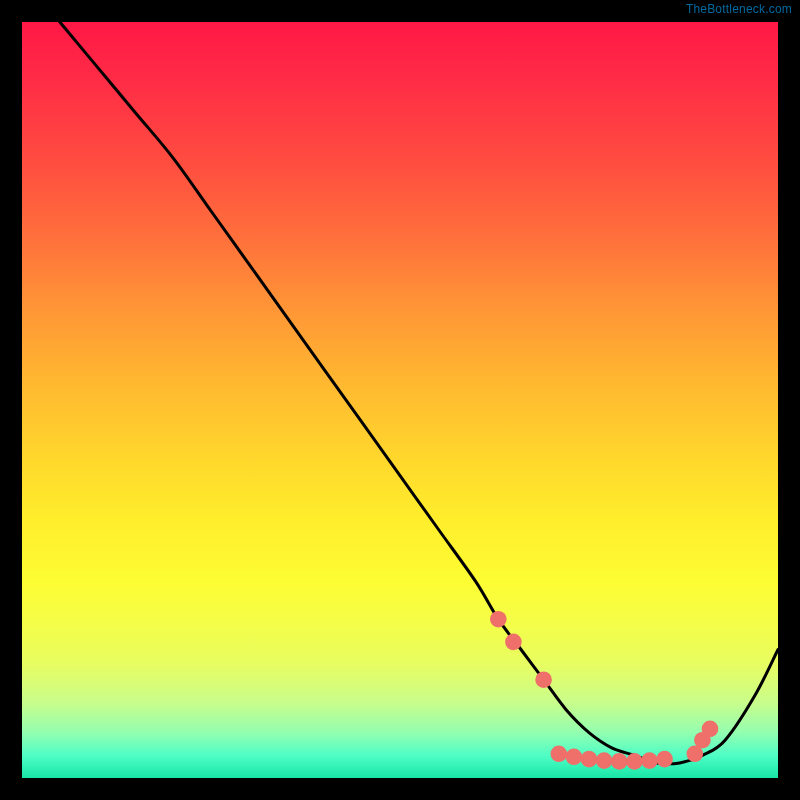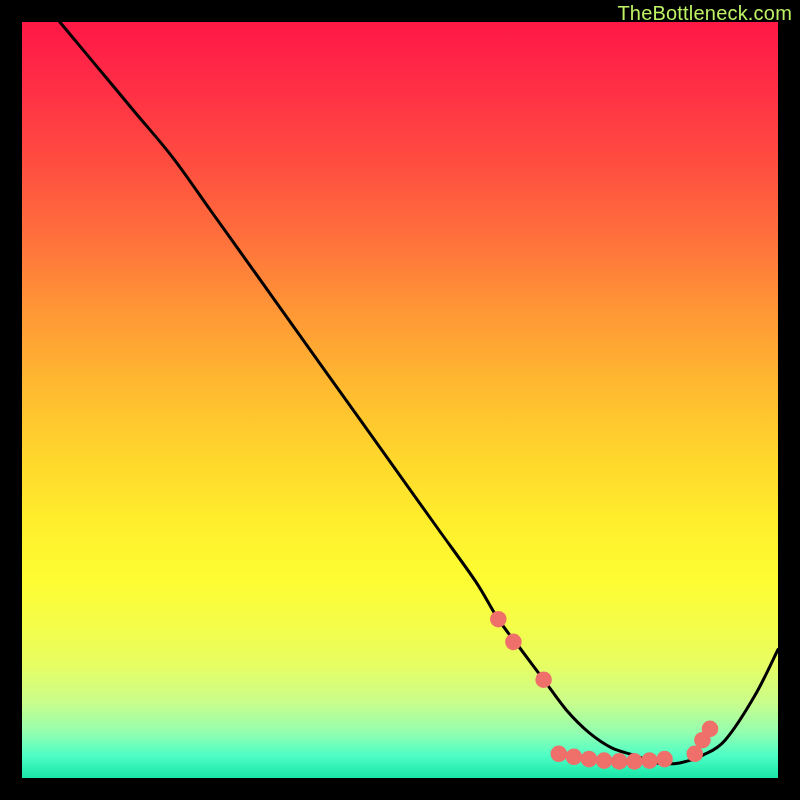--- a/index.html
+++ b/index.html
@@ -49,22 +49,22 @@
     top: 0;
     width: 756px;
     height: 756px;
     overflow: visible;
   }
   .watermark {
     position: absolute;
     top: 2px;
     right: 8px;
     font-family: Arial, Helvetica, sans-serif;
-    font-size: 20px;
-    color: #bef264;
+    font-size: 12px;
+    color: #0369a1;
     letter-spacing: 0.2px;
     user-select: none;
   }
 </style>
 </head>
 <body>
 
 <div class="stage">
 
   <div class="plot">

